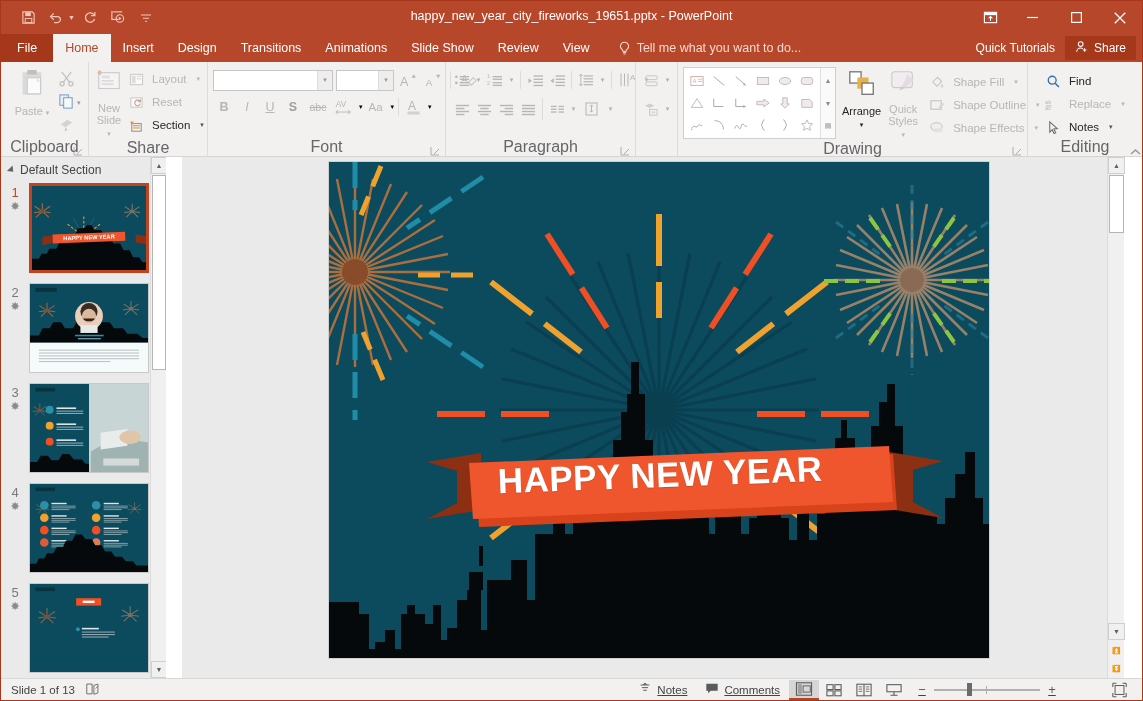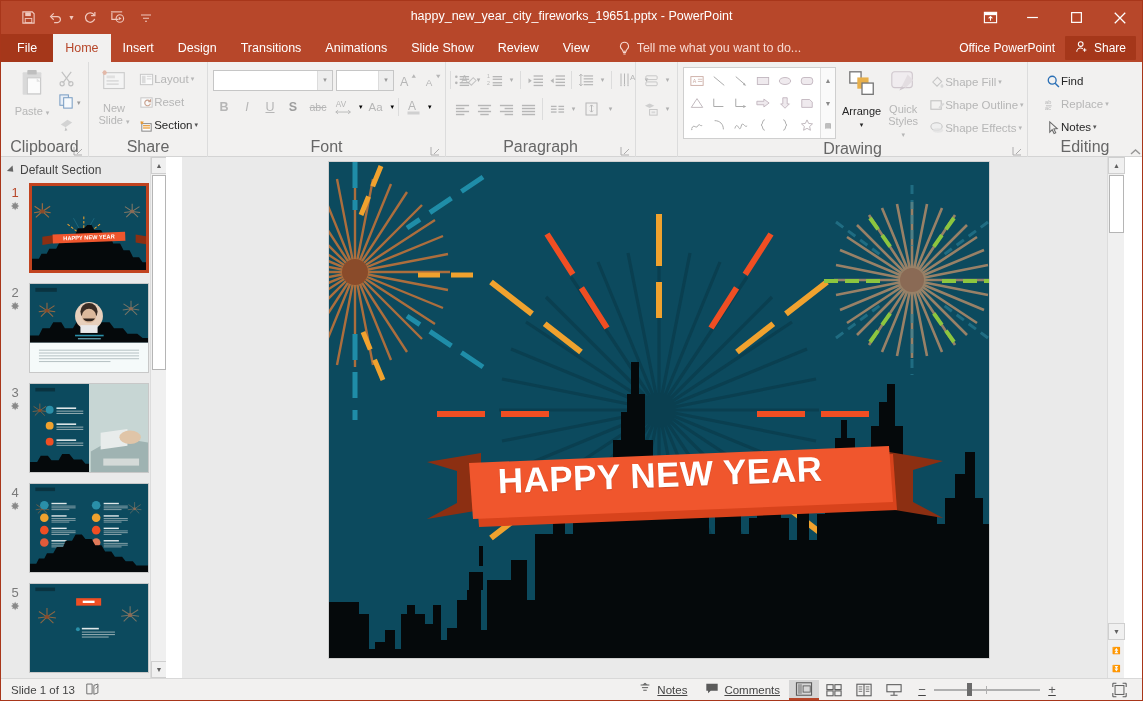--- a/index.html
+++ b/index.html
@@ -117,21 +117,21 @@
     padding-top: 2px; text-align: center;
   }
   .bigbtn .lbl { font-size: 11px; line-height: 12px; margin-top: 2px; }
   .bigbtn .lbl .car { font-size: 7px; }
   .dis { color: #b6b6b6; }
   .en  { color: #262626; }
 
   
   .smallcol { display: flex; flex-direction: column; gap: 1px; padding-top: 2px; }
   .sbtn {
-    display: flex; align-items: center; gap: 0;
+    display: flex; align-items: center; gap: 8px;
     height: 22px; padding: 0 4px;
     font-size: 11.5px; white-space: nowrap;
   }
   .sbtn .ic { width: 16px; height: 16px; display: flex; align-items:center; justify-content:center; }
   .car7 { font-size: 7px; margin-left: 2px; }
 
   
   .clipsmall { display: flex; flex-direction: column; padding-top: 4px; gap: 3px; }
   .clipsmall .row { display: flex; align-items: center; height: 20px; }
 
@@ -367,21 +367,21 @@
       <span class="bulb">
         <svg width="13" height="15" viewBox="0 0 14 16">
             <path d="M7 1.3A4.3 4.3 0 0 0 4.3 9c.6.6.9 1.2.9 1.9h3.6c0-.7.3-1.3.9-1.9A4.3 4.3 0 0 0 7 1.3z" fill="none" stroke="#f7d9d1" stroke-width="1.1"></path>
             <path d="M5.3 12.3h3.4M5.8 14h2.4" stroke="#f7d9d1" stroke-width="1.1"></path>
           </svg>
       </span>
       <span>Tell me what you want to do...</span>
     </div>
 
     <div class="tabrow-right">
-      <div class="office-tut">Office PowerPoint</div>
+      <div class="office-tut">Quick Tutorials</div>
       <div class="share-btn">
         <span>
           <svg width="14" height="14" viewBox="0 0 16 16">
               <circle cx="6.5" cy="4.6" r="2.7" fill="none" stroke="#fff" stroke-width="1.2"></circle>
               <path d="M2 13.5c0-2.6 2-4.3 4.5-4.3 1 0 1.9.3 2.6.7" fill="none" stroke="#fff" stroke-width="1.2"></path>
               <path d="M11 9.5v4M9 11.5h4" stroke="#fff" stroke-width="1.2"></path>
             </svg>
         </span>
         <span>Share</span>
       </div>

